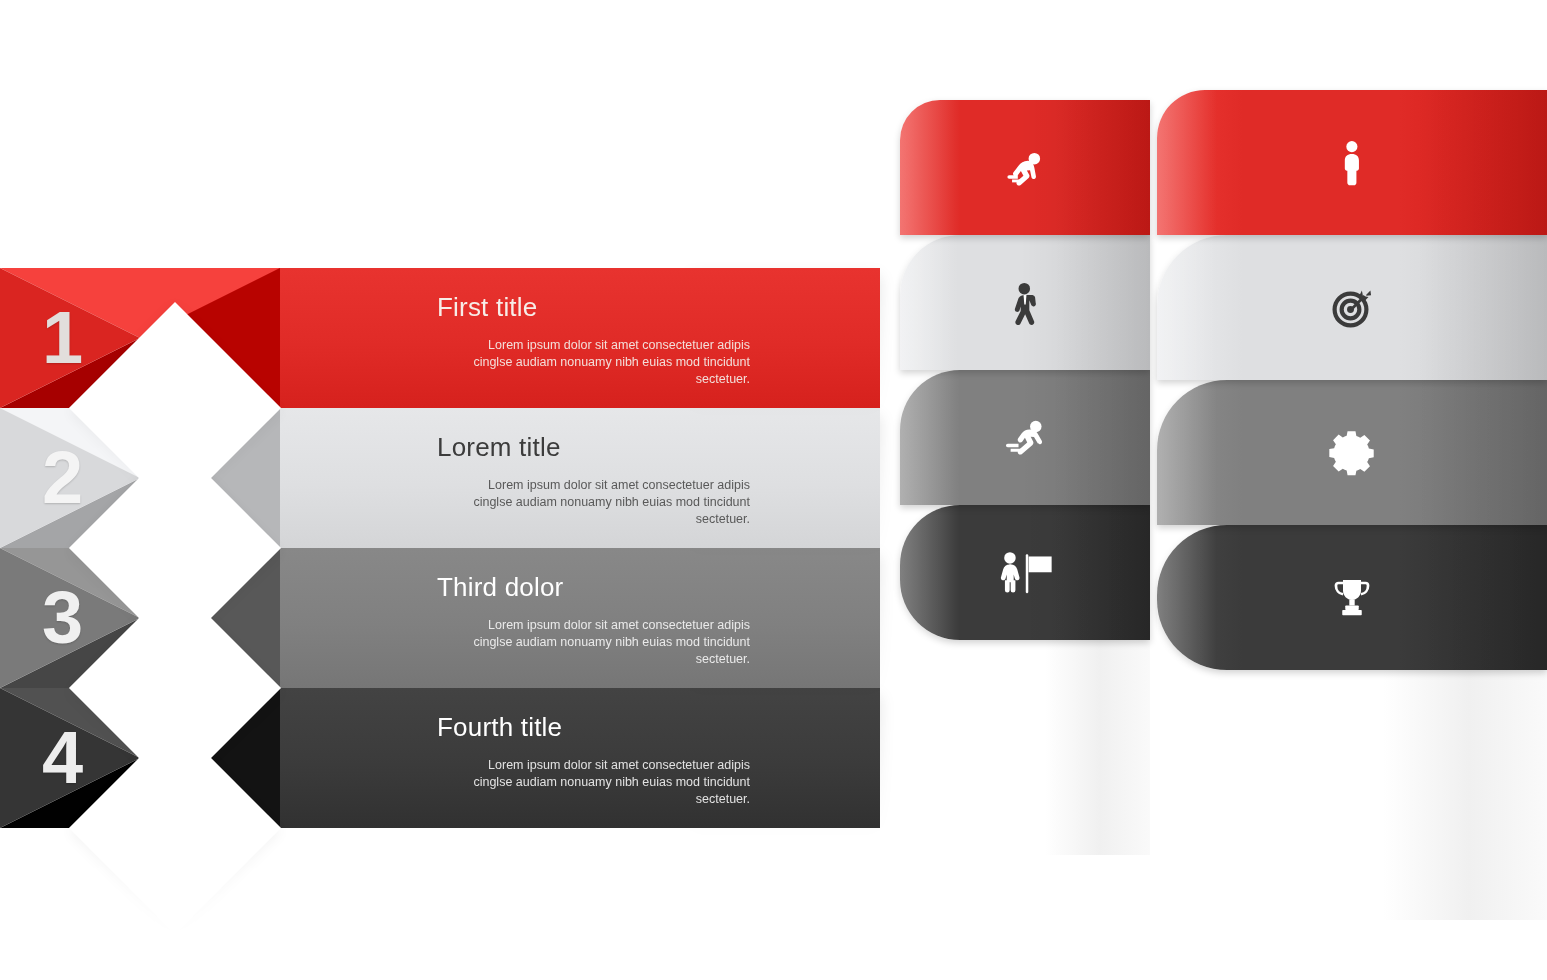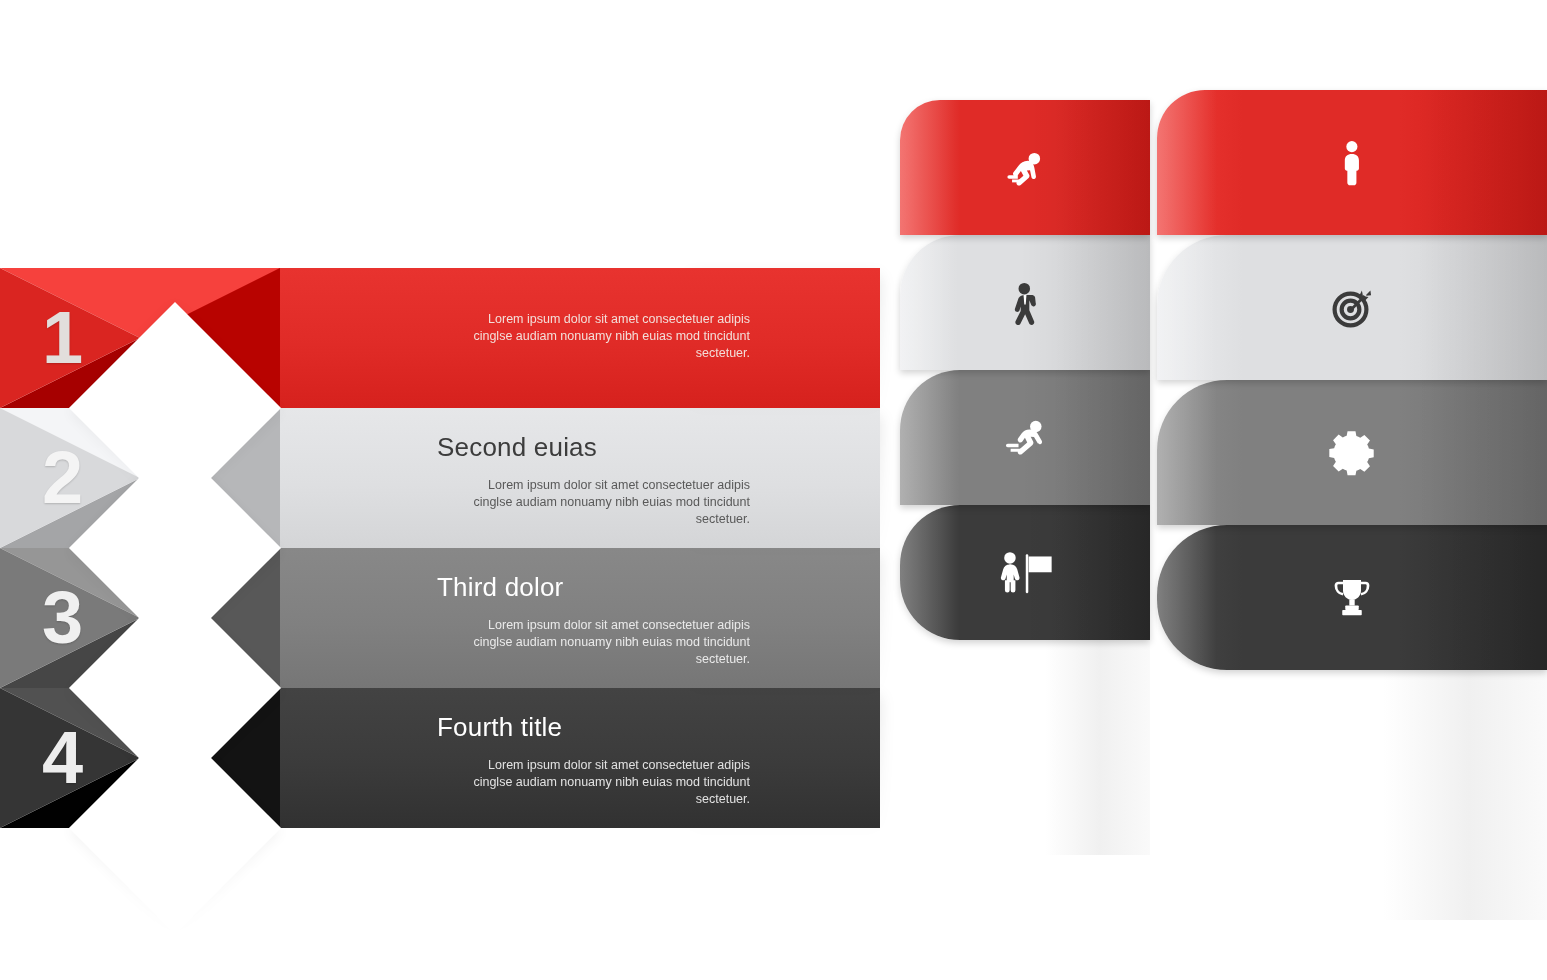--- a/index.html
+++ b/index.html
@@ -97,35 +97,36 @@
         <div class="bar-shadow"></div>
         <div class="bar-body" style="background: linear-gradient(rgb(232, 51, 47) 0%, rgb(224, 43, 39) 55%, rgb(214, 33, 29) 100%);"></div>
         <div class="num-box">
           <div class="facet f-top" style="background: rgb(246, 65, 61);"></div>
           <div class="facet f-right" style="background: rgb(184, 3, 0);"></div>
           <div class="facet f-bot" style="background: rgb(166, 0, 0);"></div>
           <div class="facet f-left" style="background: rgb(218, 37, 33);"></div>
         </div>
         <div class="num" style="color: rgb(226, 222, 220);">1</div>
         <div class="txt">
+          <h3 style="color: rgb(247, 237, 232);">First title</h3>
           <p style="color: rgb(243, 222, 217);">Lorem ipsum dolor sit amet consectetuer adipis cinglse audiam nonuamy nibh euias mod tincidunt sectetuer.</p>
         </div>
       </div>
       <div class="row" style="top: 408px; z-index: 19;">
         <div class="bar-shadow"></div>
         <div class="bar-body" style="background: linear-gradient(rgb(230, 231, 233) 0%, rgb(222, 223, 225) 55%, rgb(212, 213, 215) 100%);"></div>
         <div class="num-box">
           <div class="facet f-top" style="background: rgb(244, 245, 247);"></div>
           <div class="facet f-right" style="background: rgb(182, 183, 185);"></div>
           <div class="facet f-bot" style="background: rgb(164, 165, 167);"></div>
           <div class="facet f-left" style="background: rgb(216, 217, 219);"></div>
         </div>
         <div class="num" style="color: rgb(244, 244, 244);">2</div>
         <div class="txt">
-          <h3 style="color: rgb(60, 60, 60);">Second euias</h3>
+          <h3 style="color: rgb(60, 60, 60);">Lorem title</h3>
           <p style="color: rgb(89, 89, 89);">Lorem ipsum dolor sit amet consectetuer adipis cinglse audiam nonuamy nibh euias mod tincidunt sectetuer.</p>
         </div>
       </div>
       <div class="row" style="top: 548px; z-index: 18;">
         <div class="bar-shadow"></div>
         <div class="bar-body" style="background: linear-gradient(rgb(136, 136, 136) 0%, rgb(128, 128, 128) 55%, rgb(118, 118, 118) 100%);"></div>
         <div class="num-box">
           <div class="facet f-top" style="background: rgb(150, 150, 150);"></div>
           <div class="facet f-right" style="background: rgb(88, 88, 88);"></div>
           <div class="facet f-bot" style="background: rgb(70, 70, 70);"></div>

